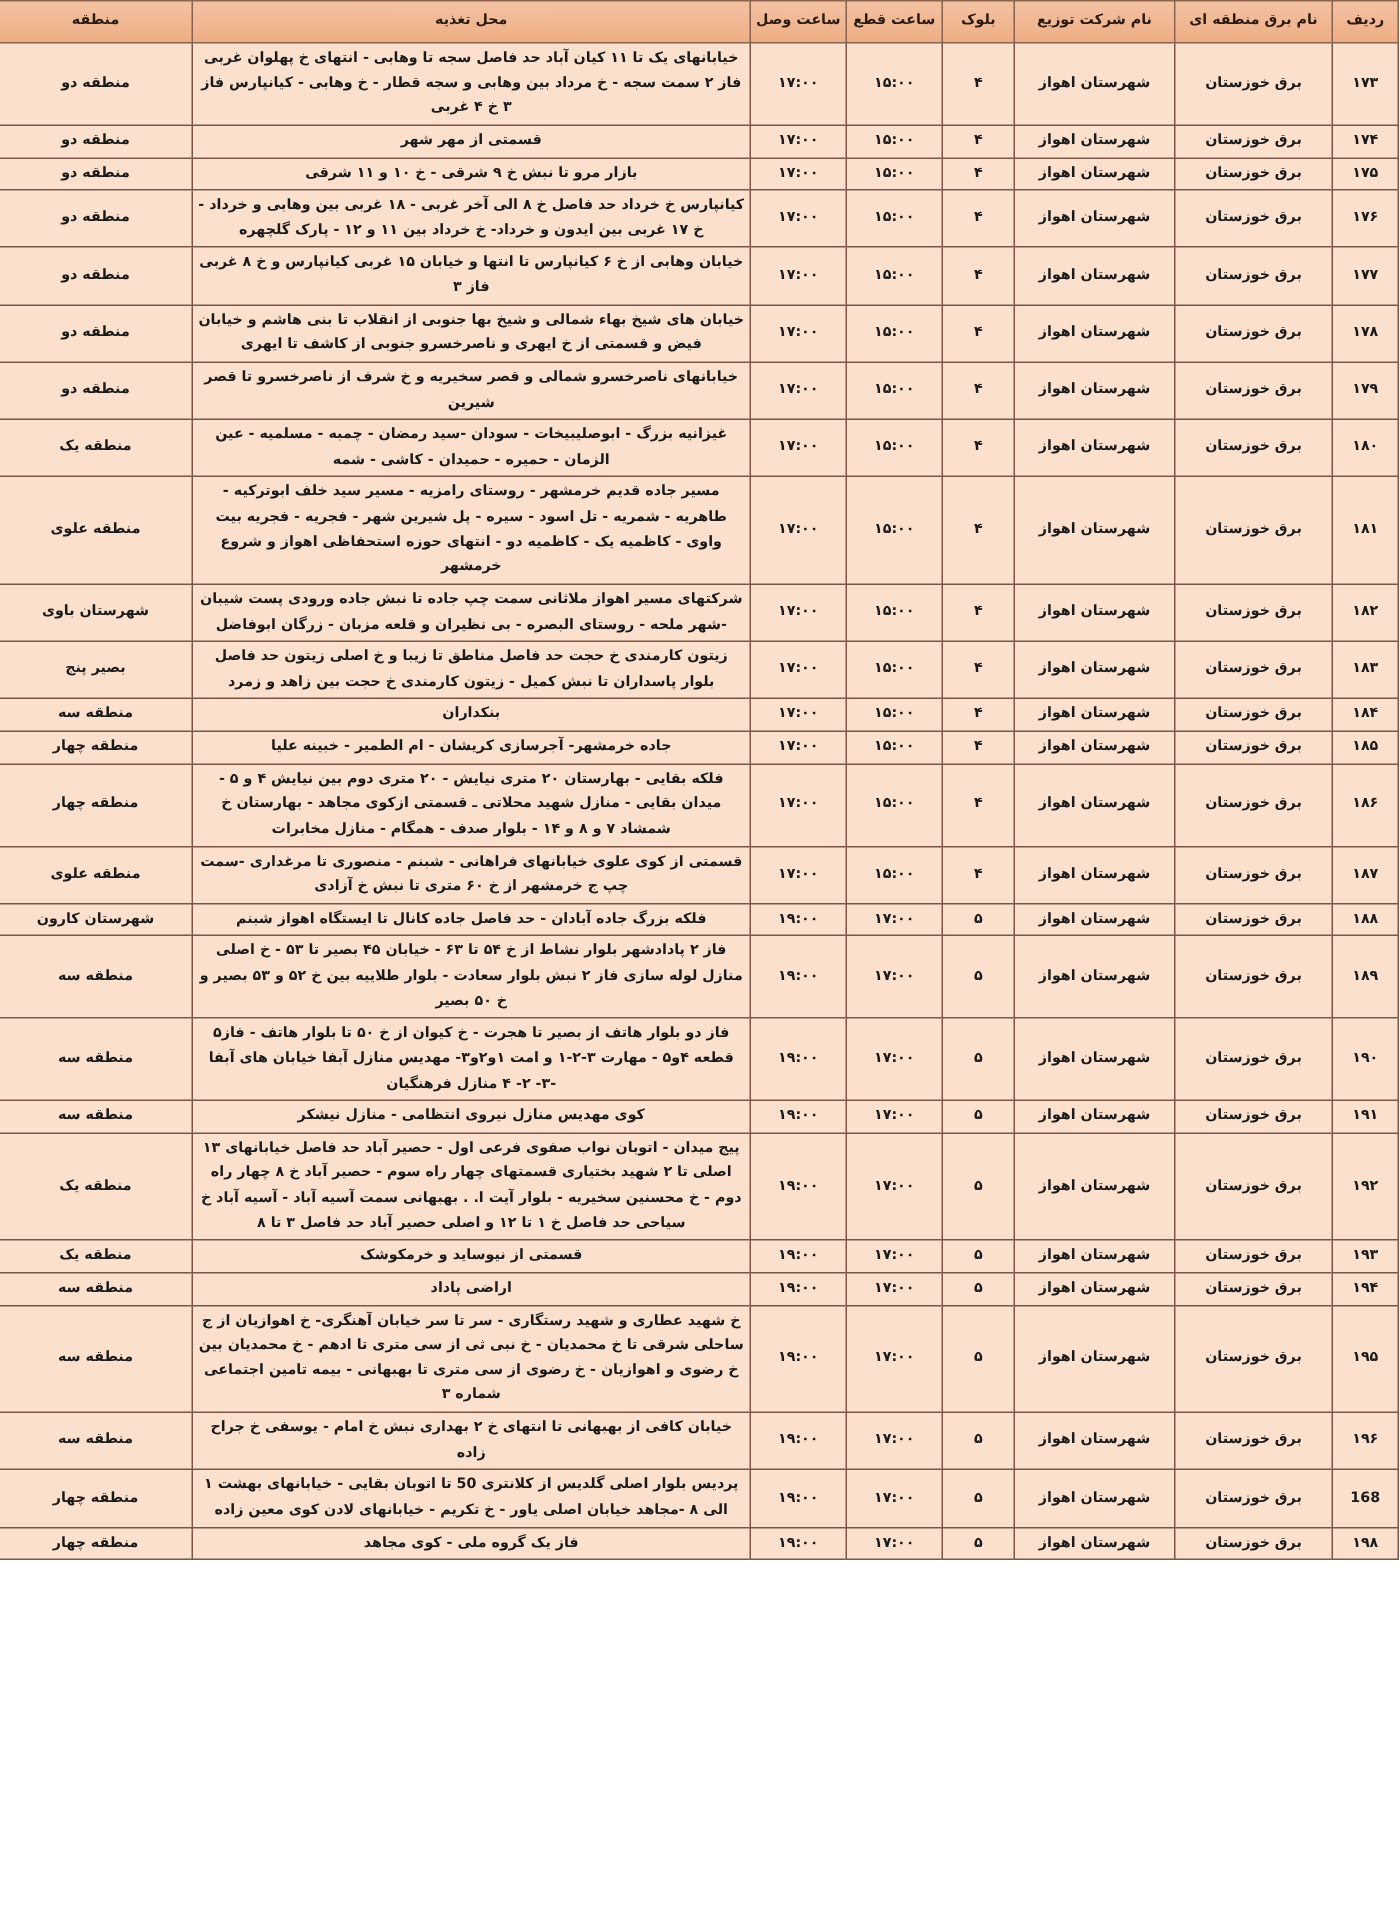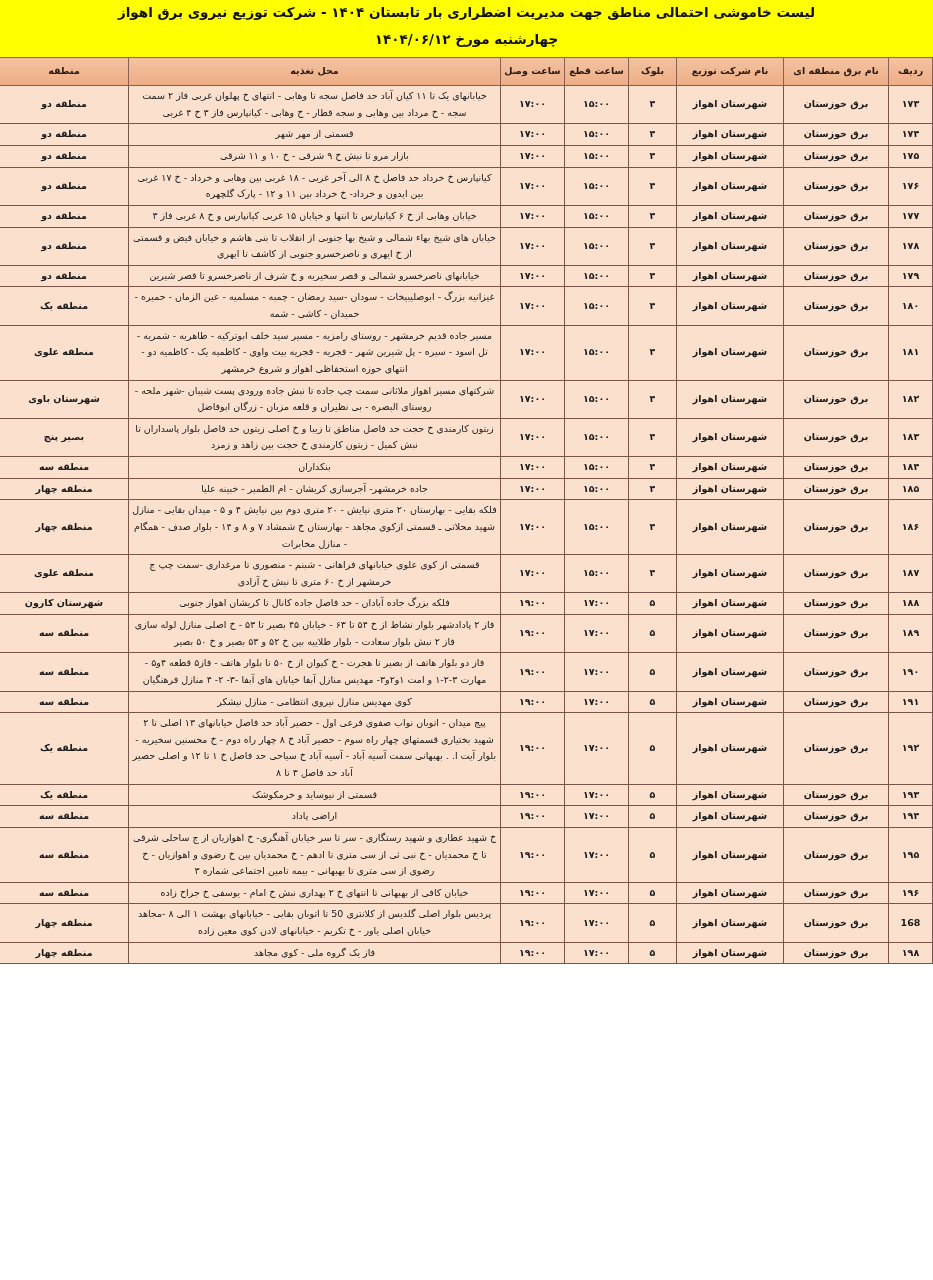--- a/index.html
+++ b/index.html
@@ -67,21 +67,21 @@
     padding: 1px 2px;
     color: #2b1a12;
     border: 1px solid #8a604f;
     margin-top: 40px;
   }
   table.outage tbody td {
     background: #fbe0ce;
   }
   td.feed {
     text-align: center;
-    font-weight: normal;
+    font-weight: bold;
     padding: 3px 6px;
     line-height: 1.95;
   }
   td.zone, td.company, td.region, td.area {
     font-weight: bold;
     white-space: nowrap;
   }
   td.num, td.block, td.t-off, td.t-on {
     font-weight: bold;
     white-space: nowrap;
@@ -97,24 +97,20 @@
   col.c-feed    { width: 372px; }
   col.c-area    { width: 129px; }
 
   .bottom-pad { height: 12px; background:#ffffff; }
 </style>
 </head>
 <body>
 
 <div class="sheet">
 
-  <div class="title-banner">
-    <div class="title-line-1">لیست خاموشی احتمالی مناطق جهت مدیریت اضطراری بار تابستان ۱۴۰۴ - شرکت توزیع نیروی برق اهواز</div>
-    <div class="title-line-2">چهارشنبه مورخ ۱۴۰۴/۰۶/۱۲</div>
-  </div>
 
   <table class="outage">
     <colgroup>
       <col class="c-num">
         <col class="c-region">
         <col class="c-company">
         <col class="c-block">
       <col class="c-off">
         <col class="c-on">
         <col class="c-feed">
@@ -283,21 +279,21 @@
           <td class="feed">قسمتی از کوی علوی خیابانهای فراهانی - شبنم - منصوری تا مرغداری -سمت چپ ج خرمشهر از خ ۶۰ متری تا نبش خ آزادی</td>
           <td class="area">منطقه علوی</td>
         </tr>
         <tr>
           <td class="num">۱۸۸</td>
           <td class="region">برق خوزستان</td>
           <td class="company">شهرستان اهواز</td>
           <td class="block">۵</td>
           <td class="t-off">۱۷:۰۰</td>
           <td class="t-on">۱۹:۰۰</td>
-          <td class="feed">فلکه بزرگ جاده آبادان -  حد فاصل جاده کانال تا کریشان اهواز جنوبی</td>
+          <td class="feed">فلکه بزرگ جاده آبادان -  حد فاصل جاده کانال تا ایستگاه اهواز شبنم</td>
           <td class="area">شهرستان کارون</td>
         </tr>
         <tr>
           <td class="num">۱۸۹</td>
           <td class="region">برق خوزستان</td>
           <td class="company">شهرستان اهواز</td>
           <td class="block">۵</td>
           <td class="t-off">۱۷:۰۰</td>
           <td class="t-on">۱۹:۰۰</td>
           <td class="feed">فاز ۲ پادادشهر بلوار نشاط از خ ۵۴ تا ۶۳ -  خیابان ۴۵ بصیر تا ۵۳  - خ اصلی منازل لوله سازی فاز ۲ نبش بلوار سعادت - بلوار طلاییه بین خ ۵۲ و ۵۳ بصیر و خ ۵۰ بصیر</td>

